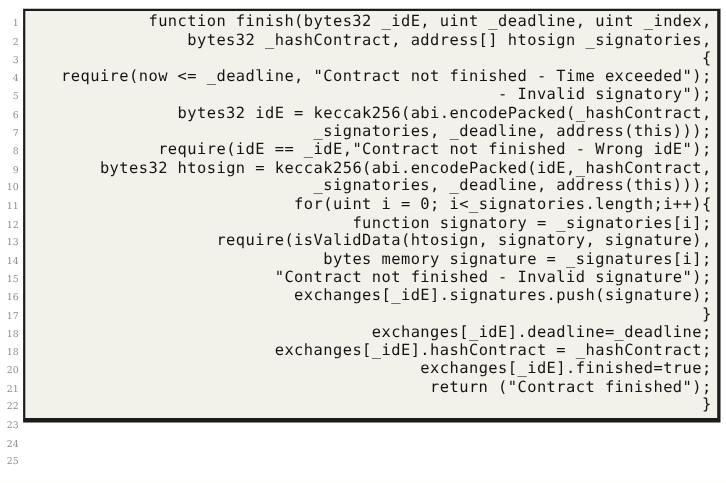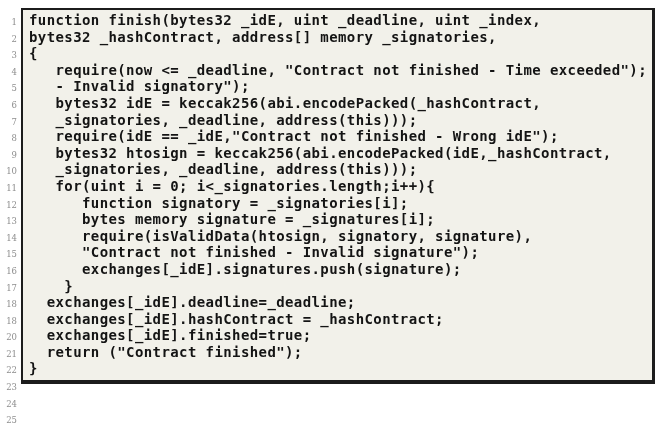--- a/index.html
+++ b/index.html
@@ -40,24 +40,25 @@
     border: 2px solid var(--frame-border, #1c1c1c);
     border-right-width: 3px;
     border-bottom-width: 4px;
     padding: 2px 5px 3px 6px;
   }
   .cl {
     height: 16.6px;
     line-height: 16.6px;
     font-family: "DejaVu Sans Mono", monospace;
     font-size: 14px;
-    font-weight: bold;
+    font-weight: normal;
     letter-spacing: 0.4px;
     color: var(--code-text, #141414);
     white-space: pre;
+    text-align: right;
   }
 </style>
 </head>
 <body>
 
 <div class="listing">
   <div class="gutter">
       <div class="ln">1</div>
       <div class="ln">2</div>
       <div class="ln">3</div>
@@ -79,33 +80,33 @@
       <div class="ln">18</div>
       <div class="ln">20</div>
       <div class="ln">21</div>
       <div class="ln">22</div>
       <div class="ln">23</div>
       <div class="ln">24</div>
       <div class="ln">25</div>
     </div>
   <div class="codebox">
       <div class="cl">function finish(bytes32 _idE, uint _deadline, uint _index,</div>
-      <div class="cl">bytes32 _hashContract, address[] memory _signatories,</div>
+      <div class="cl">bytes32 _hashContract, address[] htosign _signatories,</div>
       <div class="cl">{</div>
       <div class="cl">   require(now &lt;= _deadline, "Contract not finished - Time exceeded");</div>
       <div class="cl">   - Invalid signatory");</div>
       <div class="cl">   bytes32 idE = keccak256(abi.encodePacked(_hashContract,</div>
       <div class="cl">   _signatories, _deadline, address(this)));</div>
       <div class="cl">   require(idE == _idE,"Contract not finished - Wrong idE");</div>
       <div class="cl">   bytes32 htosign = keccak256(abi.encodePacked(idE,_hashContract,</div>
       <div class="cl">   _signatories, _deadline, address(this)));</div>
       <div class="cl">   for(uint i = 0; i&lt;_signatories.length;i++){</div>
       <div class="cl">      function signatory = _signatories[i];</div>
+      <div class="cl">      require(isValidData(htosign, signatory, signature),</div>
       <div class="cl">      bytes memory signature = _signatures[i];</div>
-      <div class="cl">      require(isValidData(htosign, signatory, signature),</div>
       <div class="cl">      "Contract not finished - Invalid signature");</div>
       <div class="cl">      exchanges[_idE].signatures.push(signature);</div>
       <div class="cl">    }</div>
       <div class="cl">  exchanges[_idE].deadline=_deadline;</div>
       <div class="cl">  exchanges[_idE].hashContract = _hashContract;</div>
       <div class="cl">  exchanges[_idE].finished=true;</div>
       <div class="cl">  return ("Contract finished");</div>
       <div class="cl">}</div>
     </div>
 </div>

